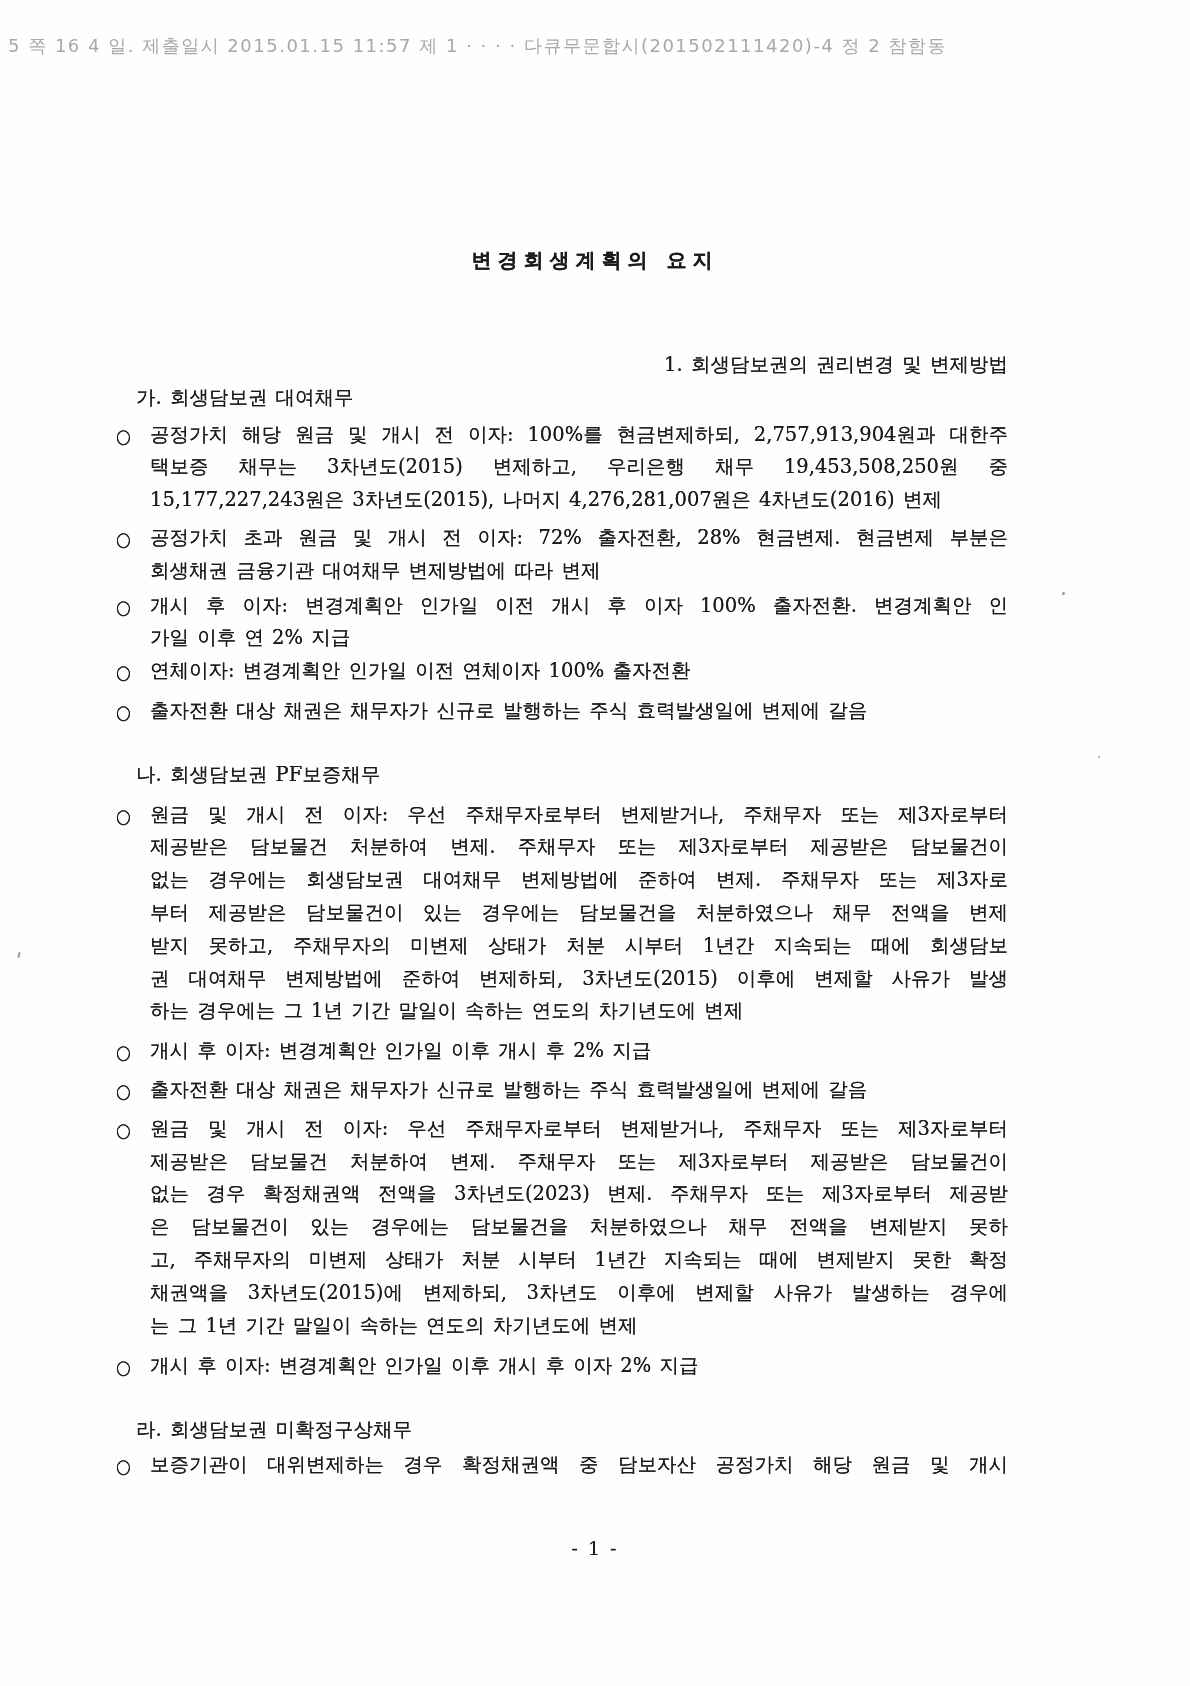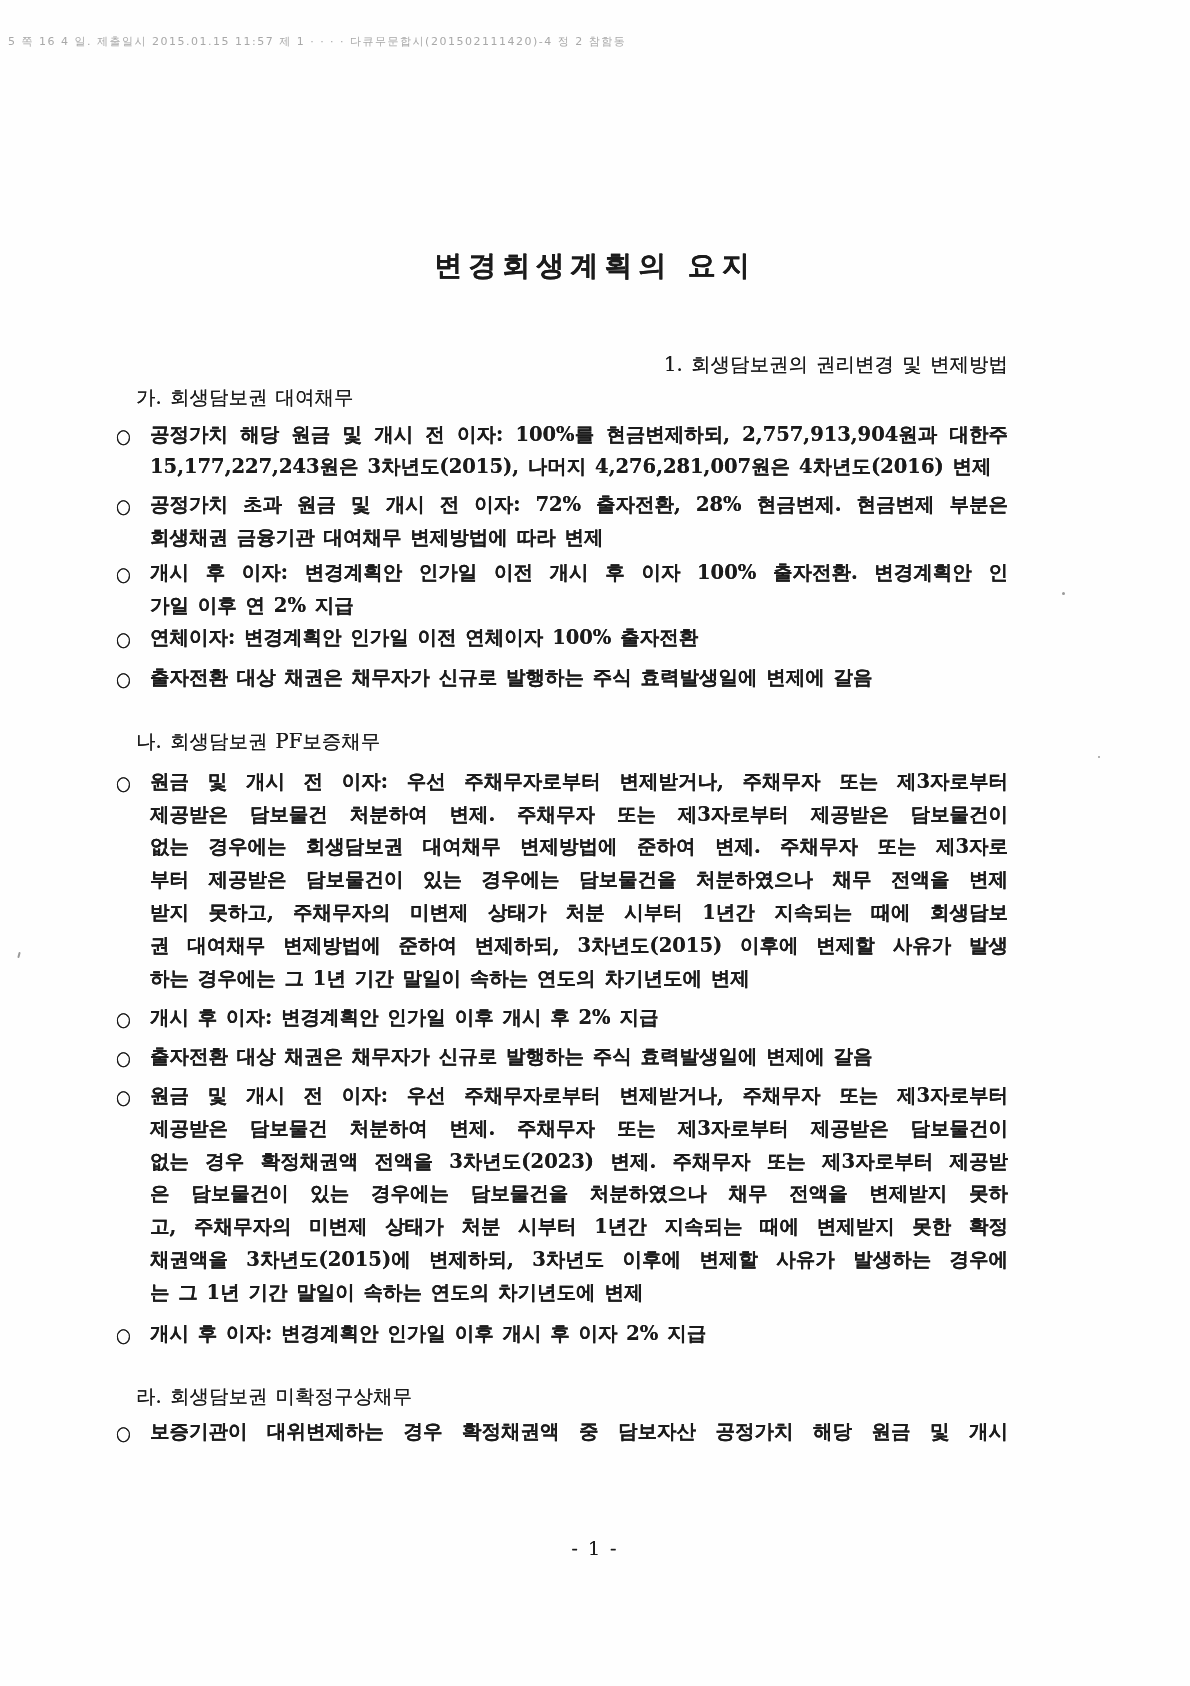--- a/index.html
+++ b/index.html
@@ -14,33 +14,33 @@
     overflow: hidden;
     font-family: "DejaVu Serif", serif;
     color: #1b1b1b;
   }
   
   .fax-header {
     position: absolute;
     left: 8px; top: 34px;
     width: 1170px;
     font-family: "DejaVu Sans", sans-serif;
-    font-size: 11px;
+    font-size: 18px;
     letter-spacing: 1.5px;
     color: #a8a8a8;
     filter: blur(0.5px);
     white-space: nowrap;
     overflow: hidden;
   }
   .doc-title {
     position: absolute;
     left: 0; top: 247px;
     width: 100%;
     text-align: center;
-    font-size: 28px;
+    font-size: 20px;
     font-weight: bold;
     letter-spacing: 6px;
     text-shadow: 0 0 0.6px #222;
   }
   .content {
     position: absolute;
     left: 106px; top: 349px;
     width: 902px;
     font-size: 19.5px;
     line-height: 32.8px;
@@ -59,21 +59,20 @@
   .marker {
     flex: 0 0 34px;
     font-size: 17px;
     transform: scaleY(1.15);
     padding-top: 1px;
   }
   .btext { flex: 1 1 auto; min-width: 0; }
   .line {
     text-align: justify;
     text-align-last: justify;
-    font-weight: bold;
   }
   .line-last { text-align-last: left; }
   .mt2 { margin-top: 2px; }
   .mt4 { margin-top: 4px; }
   .mt5 { margin-top: 5px; }
   .mt6 { margin-top: 6px; }
   .mt7 { margin-top: 7px; }
   .mt8 { margin-top: 8px; }
   .footer {
     position: absolute;
@@ -105,20 +104,21 @@
   <div class="content">
 
     <div class="sec-heading">1. 회생담보권의 권리변경 및 변제방법</div>
 
     <div class="sub-heading">가. 회생담보권 대여채무</div>
 
     <div class="bullet mt4">
       <span class="marker">○</span>
       <div class="btext">
         <div class="line">공정가치 해당 원금 및 개시 전 이자: 100%를 현금변제하되, 2,757,913,904원과 대한주</div>
+        <div class="line">택보증 채무는 3차년도(2015) 변제하고, 우리은행 채무 19,453,508,250원 중</div>
         <div class="line line-last">15,177,227,243원은 3차년도(2015), 나머지 4,276,281,007원은 4차년도(2016) 변제</div>
       </div>
     </div>
 
     <div class="bullet mt5">
       <span class="marker">○</span>
       <div class="btext">
         <div class="line">공정가치 초과 원금 및 개시 전 이자: 72% 출자전환, 28% 현금변제. 현금변제 부분은</div>
         <div class="line line-last">회생채권 금융기관 대여채무 변제방법에 따라 변제</div>
       </div>

